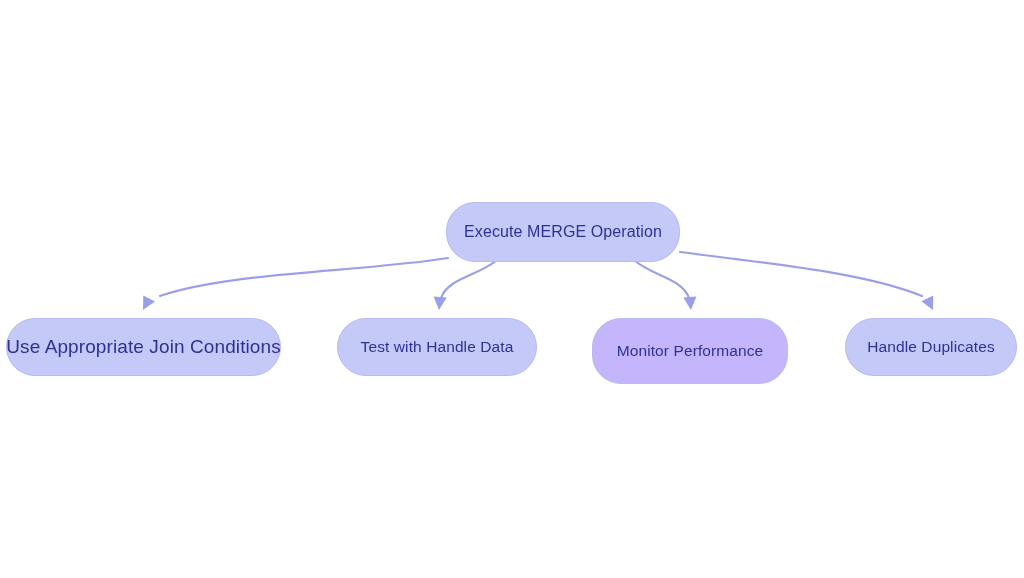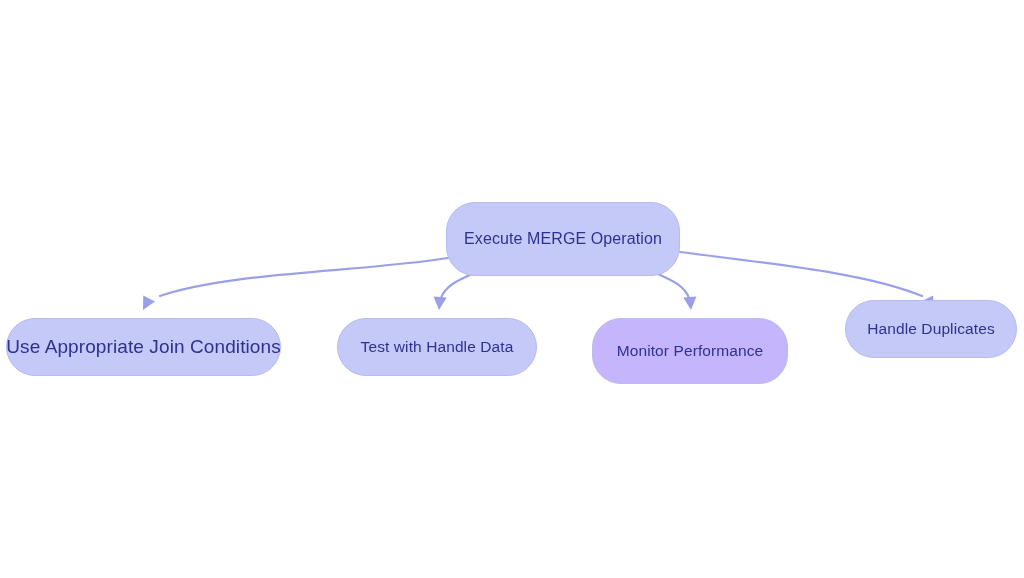--- a/index.html
+++ b/index.html
@@ -55,33 +55,33 @@
       <path d="M 448 258 C 360 272, 230 272, 160 296" fill="none" stroke="#9aa0e8" stroke-width="2.2" stroke-linecap="round"></path>
       <polygon points="0,0 -13,-6.6 -13,6.6" fill="#9aa0e8" transform="translate(143,310) rotate(118)"></polygon>
       <path d="M 497 260 C 478 276, 448 278, 441 298" fill="none" stroke="#9aa0e8" stroke-width="2.2" stroke-linecap="round"></path>
       <polygon points="0,0 -13,-6.6 -13,6.6" fill="#9aa0e8" transform="translate(439,310) rotate(95)"></polygon>
       <path d="M 634 260 C 652 276, 682 278, 689 298" fill="none" stroke="#9aa0e8" stroke-width="2.2" stroke-linecap="round"></path>
       <polygon points="0,0 -13,-6.6 -13,6.6" fill="#9aa0e8" transform="translate(691,310) rotate(85)"></polygon>
       <path d="M 680 252 C 790 266, 868 274, 922 296" fill="none" stroke="#9aa0e8" stroke-width="2.2" stroke-linecap="round"></path>
       <polygon points="0,0 -13,-6.6 -13,6.6" fill="#9aa0e8" transform="translate(933,310) rotate(64)"></polygon>
     </svg>
 
-  <div class="node" id="node-root" style="left: 446px; top: 202px; width: 234px; height: 74px; border-radius: 29px; background: rgb(197, 201, 247); border-color: rgb(182, 187, 242); border-width: 1px; color: rgb(47, 49, 146); font-size: 16px;">
+  <div class="node" id="node-root" style="left: 446px; top: 202px; width: 234px; height: 60px; border-radius: 29px; background: rgb(197, 201, 247); border-color: rgb(182, 187, 242); border-width: 1px; color: rgb(47, 49, 146); font-size: 16px;">
     <span class="node-label">Execute MERGE Operation</span>
   </div>
 
   <div class="node" id="node-child-0" style="left: 6px; top: 318px; width: 275px; height: 58px; border-radius: 29px; background: rgb(197, 201, 247); border-color: rgb(182, 187, 242); border-width: 1px; color: rgb(47, 49, 146); font-size: 19px;">
     <span class="node-label">Use Appropriate Join Conditions</span>
   </div>
 
   <div class="node" id="node-child-1" style="left: 337px; top: 318px; width: 200px; height: 58px; border-radius: 29px; background: rgb(197, 201, 247); border-color: rgb(182, 187, 242); border-width: 1px; color: rgb(47, 49, 146); font-size: 15.5px;">
     <span class="node-label">Test with Handle Data</span>
   </div>
 
   <div class="node" id="node-child-2" style="left: 592px; top: 318px; width: 196px; height: 66px; border-radius: 29px; background: #c4b5fd; border-color: rgb(182, 187, 242); border-width: 1px; color: rgb(47, 49, 146); font-size: 15.5px;">
     <span class="node-label">Monitor Performance</span>
   </div>
 
-  <div class="node" id="node-child-3" style="left: 845px; top: 300px; width: 172px; height: 58px; border-radius: 29px; background: rgb(197, 201, 247); border-color: rgb(182, 187, 242); border-width: 1px; color: rgb(47, 49, 146); font-size: 15.5px;">
+  <div class="node" id="node-child-3" style="left: 845px; top: 318px; width: 172px; height: 58px; border-radius: 29px; background: rgb(197, 201, 247); border-color: rgb(182, 187, 242); border-width: 1px; color: rgb(47, 49, 146); font-size: 15.5px;">
     <span class="node-label">Handle Duplicates</span>
   </div>
 
 </div>
 
 </body></html>

